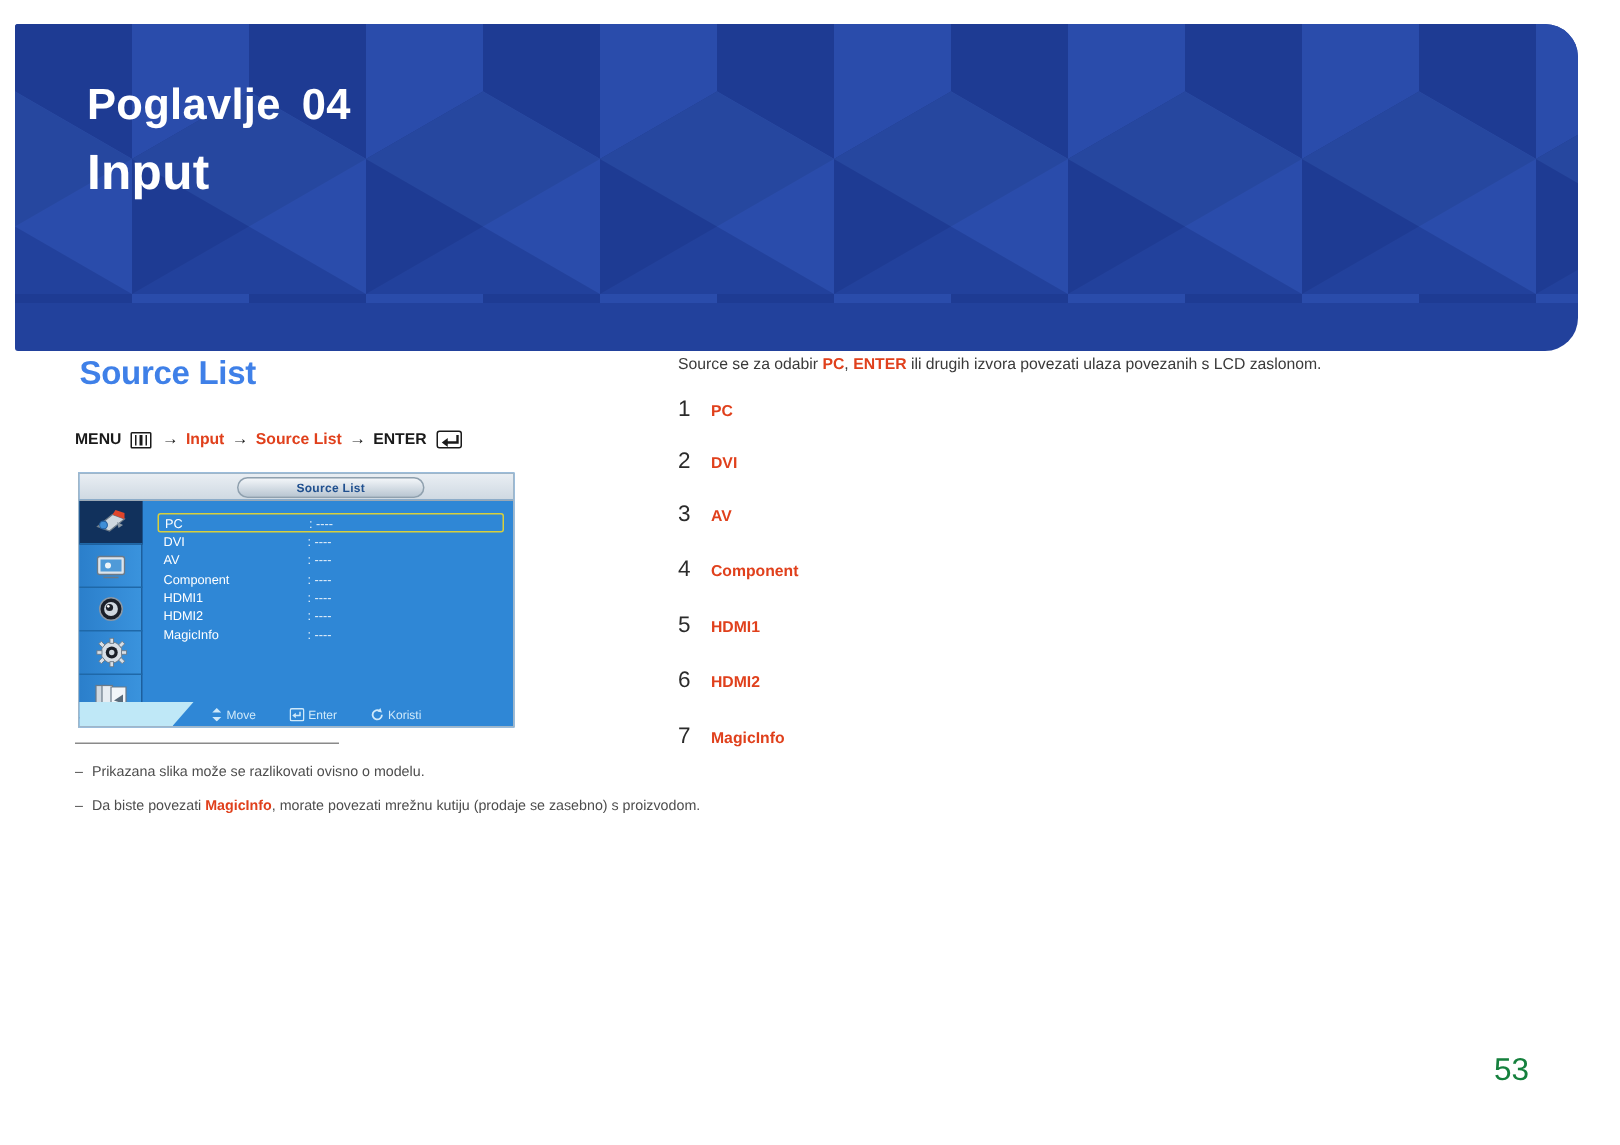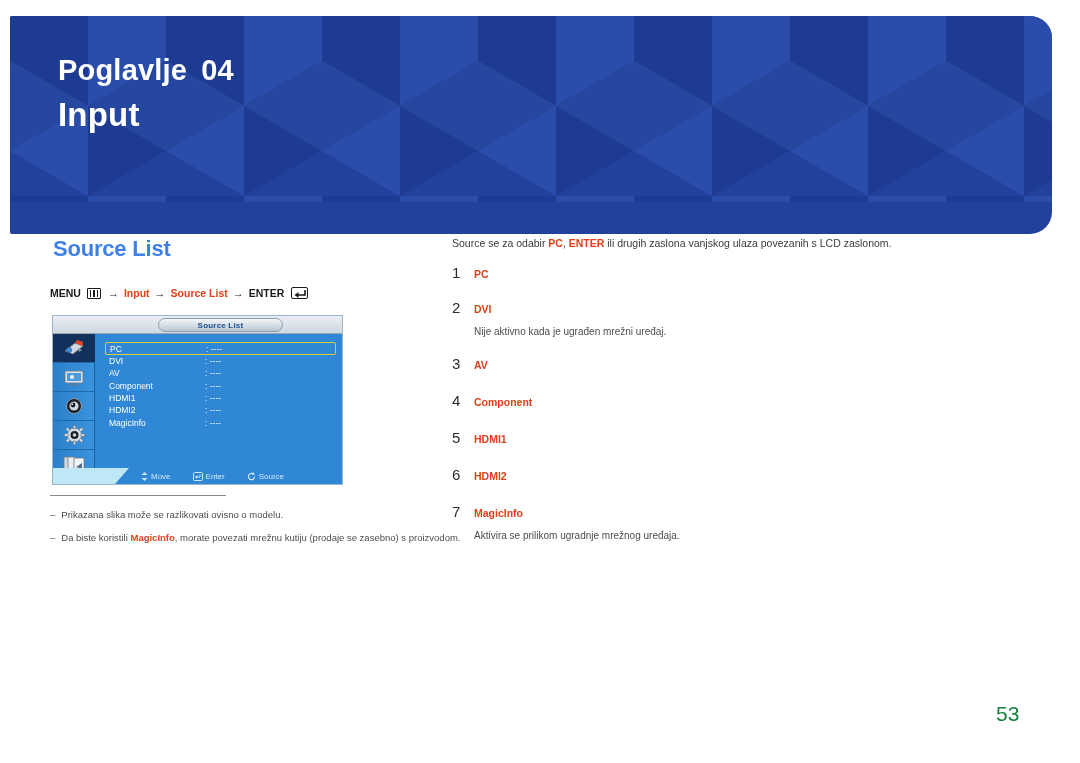--- a/index.html
+++ b/index.html
@@ -346,56 +346,55 @@
             <path d="M7 2.5 L7 5 L3.5 5" stroke="#cfe9fa" stroke-width="1" fill="none"></path>
             <polygon points="4.2,3.2 4.2,6.8 1.8,5" fill="#cfe9fa"></polygon>
           </svg>
           <span>Enter</span>
         </span>
         <span>
           <svg width="9" height="9" viewBox="0 0 9 9">
             <path d="M7.6 4.5 a3.1 3.1 0 1 1 -1.3 -2.5" stroke="#cfe9fa" stroke-width="1.2" fill="none"></path>
             <polygon points="6.6,0 7.6,3 4.6,2.4" fill="#cfe9fa"></polygon>
           </svg>
-          <span>Source</span>
+          <span>Koristi</span>
         </span>
       </div>
     </div>
   </div>
 
   <div class="footnote-rule"></div>
 
   <div class="footnote fn1">
     <span class="dash">–</span>
     <span>Prikazana slika može se razlikovati ovisno o modelu.</span>
   </div>
 
   <div class="footnote fn2">
     <span class="dash">–</span>
-    <span><span>Da biste koristili </span><b>MagicInfo</b><span>, morate povezati mrežnu kutiju (prodaje se zasebno) s proizvodom.</span></span>
+    <span><span>Da biste povezati </span><b>MagicInfo</b><span>, morate povezati mrežnu kutiju (prodaje se zasebno) s proizvodom.</span></span>
   </div>
 
   <div class="right-col">
 
-    <div class="intro-line"><span>Source se za odabir </span><b>PC</b><span>, </span><b>ENTER</b><span> ili drugih zaslona vanjskog ulaza povezanih s LCD zaslonom.</span></div>
+    <div class="intro-line"><span>Source se za odabir </span><b>PC</b><span>, </span><b>ENTER</b><span> ili drugih izvora povezati ulaza povezanih s LCD zaslonom.</span></div>
 
 
     <div class="num-list">
 
       <div class="num-item">
         <span class="n">1</span>
         <span class="t">PC</span>
       </div>
       <div class="spacer-8"></div>
 
       <div class="num-item">
         <span class="n">2</span>
         <span class="t">DVI</span>
       </div>
-      <div class="num-desc">Nije aktivno kada je ugrađen mrežni uređaj.</div>
       <div class="spacer-8"></div>
 
       <div class="num-item">
         <span class="n">3</span>
         <span class="t">AV</span>
       </div>
       <div class="spacer-14"></div>
 
       <div class="num-item">
         <span class="n">4</span>
@@ -412,20 +411,19 @@
       <div class="num-item">
         <span class="n">6</span>
         <span class="t">HDMI2</span>
       </div>
       <div class="spacer-14"></div>
 
       <div class="num-item">
         <span class="n">7</span>
         <span class="t">MagicInfo</span>
       </div>
-      <div class="num-desc">Aktivira se prilikom ugradnje mrežnog uređaja.</div>
 
     </div>
   </div>
 
   <div class="page-number">53</div>
 
 </div>
 
 </body></html>

